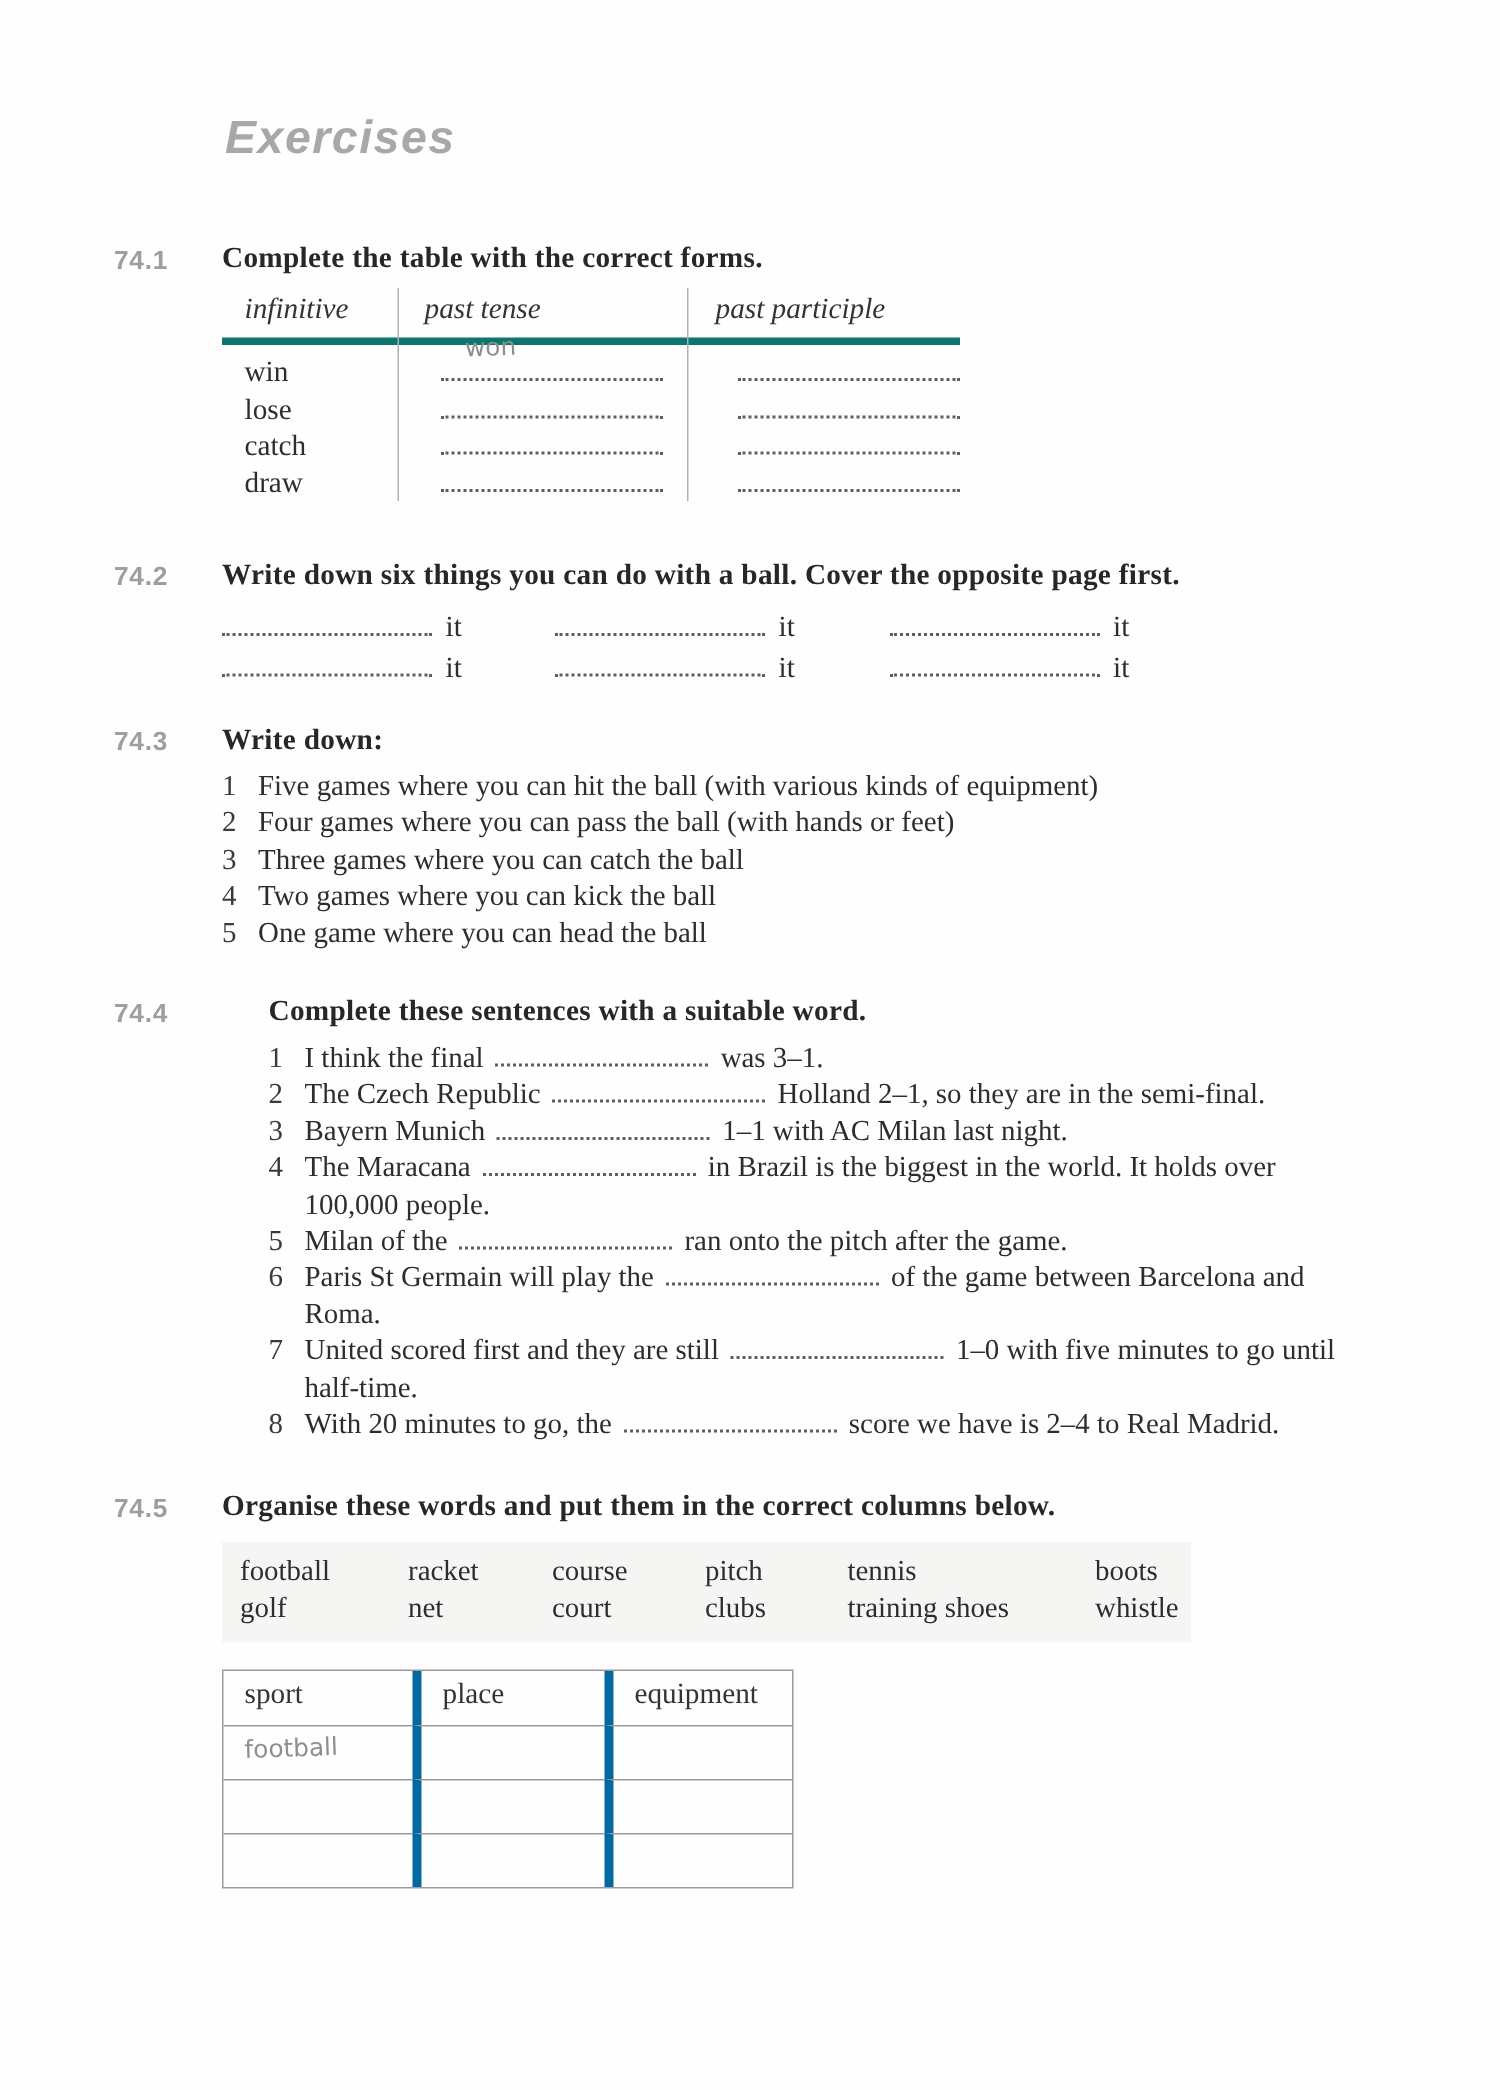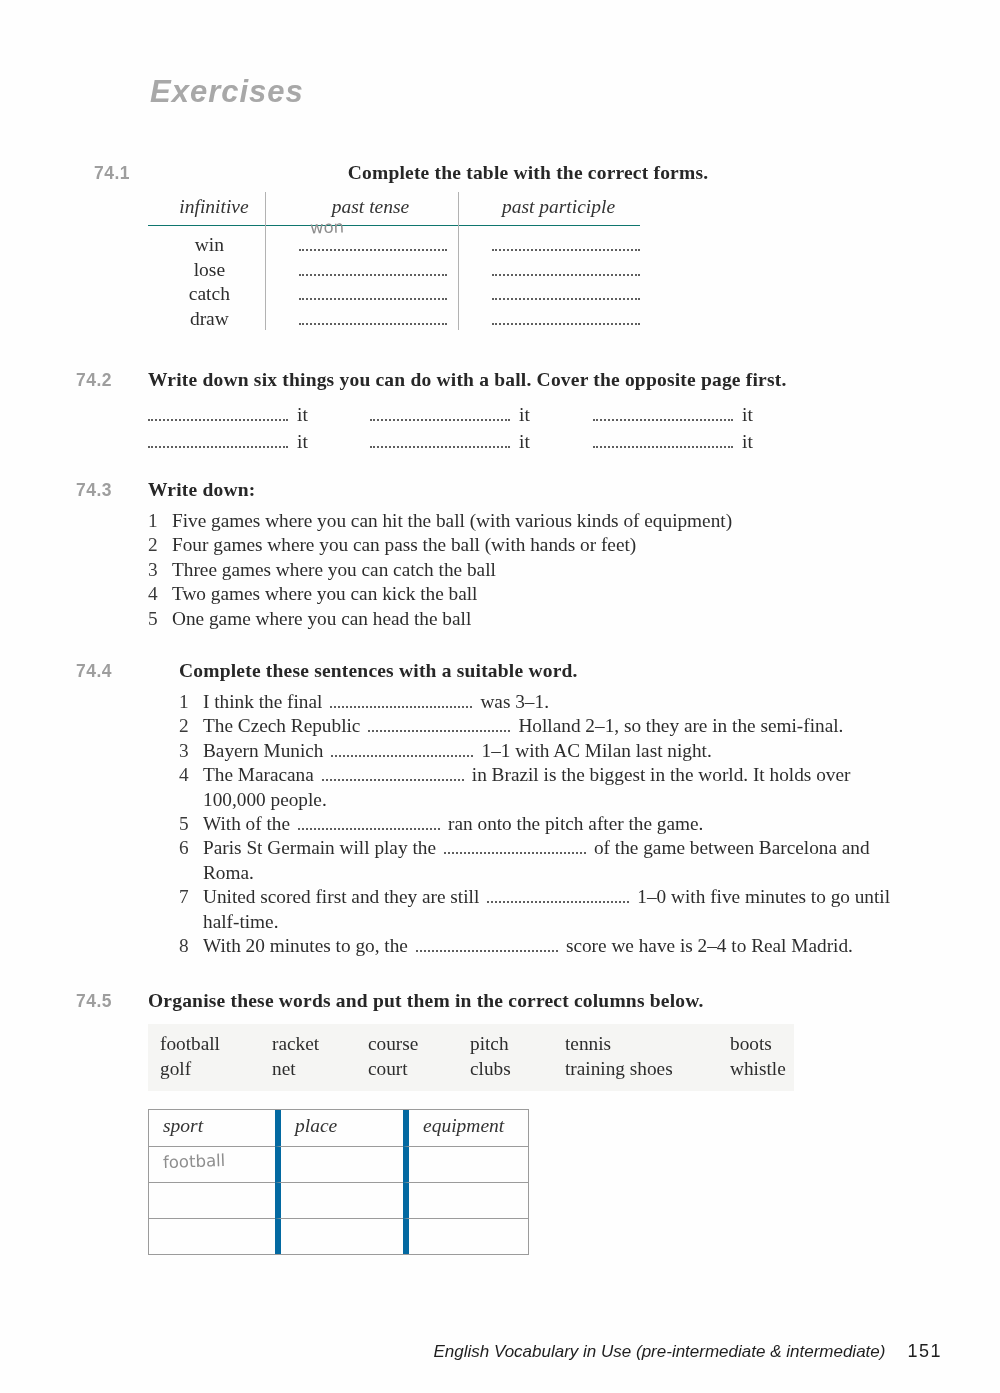--- a/index.html
+++ b/index.html
@@ -51,25 +51,25 @@
   }
   .b148 { width:148px; } .b142 { width:142px; } .b140 { width:140px; }
   .hand {
     font-family:"DejaVu Sans", sans-serif;
     color:#8e8e8e;
     font-size:16.5px;
     transform:rotate(-2deg);
     display:inline-block;
   }
   
-  .ex1 { margin-top:52px;text-align:center; }
+  .ex1 { margin-top:52px; }
   .t1 { position:relative; width:492px; margin-top:12px; }
   .t1 .vline { position:absolute; width:1px; background:#b2b2b2; top:-4px; bottom:2px; }
   .t1 .vl1 { left:117px; } .t1 .vl2 { left:310px; }
-  .t1-head { display:flex; font-style:italic; font-size:19.5px; padding-bottom:7px; border-bottom:1px solid #0f766e; color:#333; }
+  .t1-head { display:flex; font-style:italic; font-size:19.5px; padding-bottom:7px; border-bottom:5px solid #0f766e; color:#333; }
   .t1 .c1 { width:117px; padding-left:15px; }
   .t1 .c2 { width:193px; padding-left:18px; position:relative; }
   .t1 .c3 { width:182px; padding-left:19px; }
   .t1-body { padding-top:8px; }
   .t1-row { display:flex; height:24.5px; align-items:baseline; font-size:19.5px;gap:20px; }
   .t1-row .c1 { color:#2d2d2d; }
   .won-overlay { position:absolute; left:34px; top:-16px; }
   
   .ex2 { margin-top:37px; }
   .ball-blanks { margin-top:13px; display:grid; grid-template-columns:222px 223px auto; row-gap:5px; font-size:19.5px; }
@@ -96,21 +96,21 @@
   }
   .t5 {
     margin-top:18px;
     width:381px;
     border:1px solid #9b9b9b;
     display:grid;
     grid-template-columns:126px 128px 125px;
   }
   .t5 .cell { border-left:6px solid #0369a1; border-top:1px solid #9b9b9b; padding:5px 0 5px 14px; min-height:36px; }
   .t5 .cell.first-col { border-left:none; }
-  .t5 .cell.head { border-top:none; font-style:italic; font-size:19.5px; color:#333; }
+  .t5 .cell.head { border-top:none; font-size:19.5px; color:#333; }
   
   .footer {
     position:absolute; top:1341px; right:58px;
     display:flex; align-items:baseline; gap:22px;
     font-family:"Liberation Sans", sans-serif;
   }
   .footer .book { font-style:italic; font-size:17px; color:#1e1e1e; }
   .footer .pagenum { font-size:18px; letter-spacing:1.5px; color:#1e1e1e; }
 </style>
 </head>
@@ -221,21 +221,21 @@
         <div class="item">
             <span class="num">3</span>
             <span class="itxt"><span>Bayern Munich</span><span class="blank b142"></span><span>1–1 with AC Milan last night.</span></span>
           </div>
         <div class="item">
             <span class="num">4</span>
             <span class="itxt"><span>The Maracana</span><span class="blank b142"></span><span>in Brazil is the biggest in the world. It holds over 100,000 people.</span></span>
           </div>
         <div class="item">
             <span class="num">5</span>
-            <span class="itxt"><span>With of the</span><span class="blank b142"></span><span>ran onto the pitch after the game.</span></span>
+            <span class="itxt"><span>Milan of the</span><span class="blank b142"></span><span>ran onto the pitch after the game.</span></span>
           </div>
         <div class="item">
             <span class="num">6</span>
             <span class="itxt"><span>Paris St Germain will play the</span><span class="blank b142"></span><span>of the game between Barcelona and Roma.</span></span>
           </div>
         <div class="item">
             <span class="num">7</span>
             <span class="itxt"><span>United scored first and they are still</span><span class="blank b142"></span><span>1–0 with five minutes to go until half-time.</span></span>
           </div>
         <div class="item">
@@ -274,18 +274,14 @@
         <div class="cell first-col"></div>
         <div class="cell"></div>
         <div class="cell"></div>
         <div class="cell first-col"></div>
         <div class="cell"></div>
         <div class="cell"></div>
       </div>
     </div>
   </div>
 
-  <div class="footer">
-    <span class="book">English Vocabulary in Use (pre-intermediate &amp; intermediate)</span>
-    <span class="pagenum">151</span>
-  </div>
 
 </div>
 
 </body></html>

